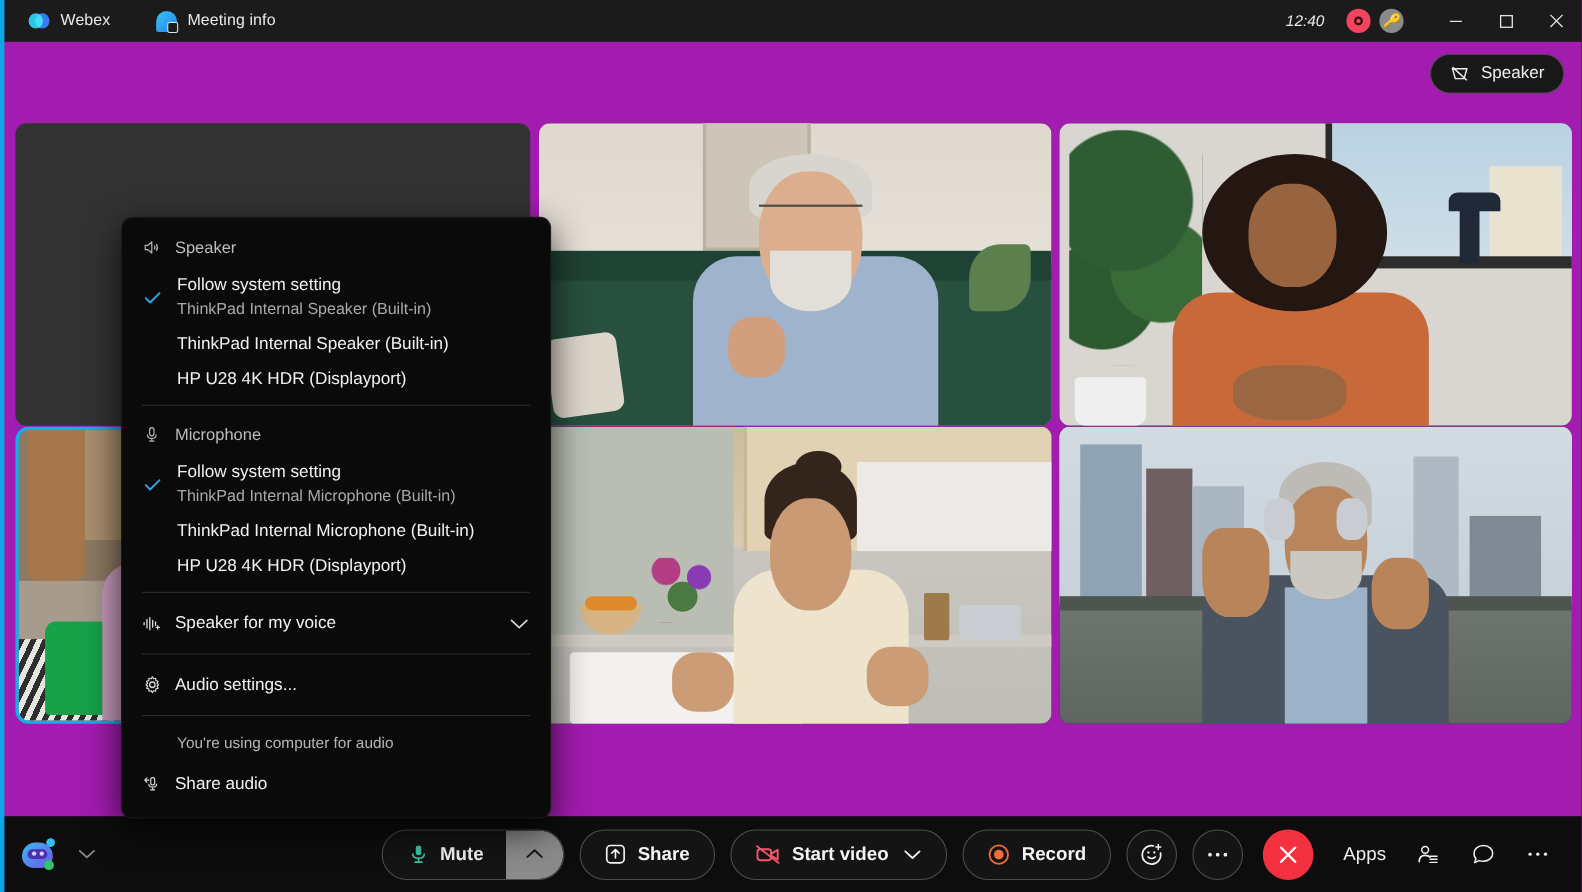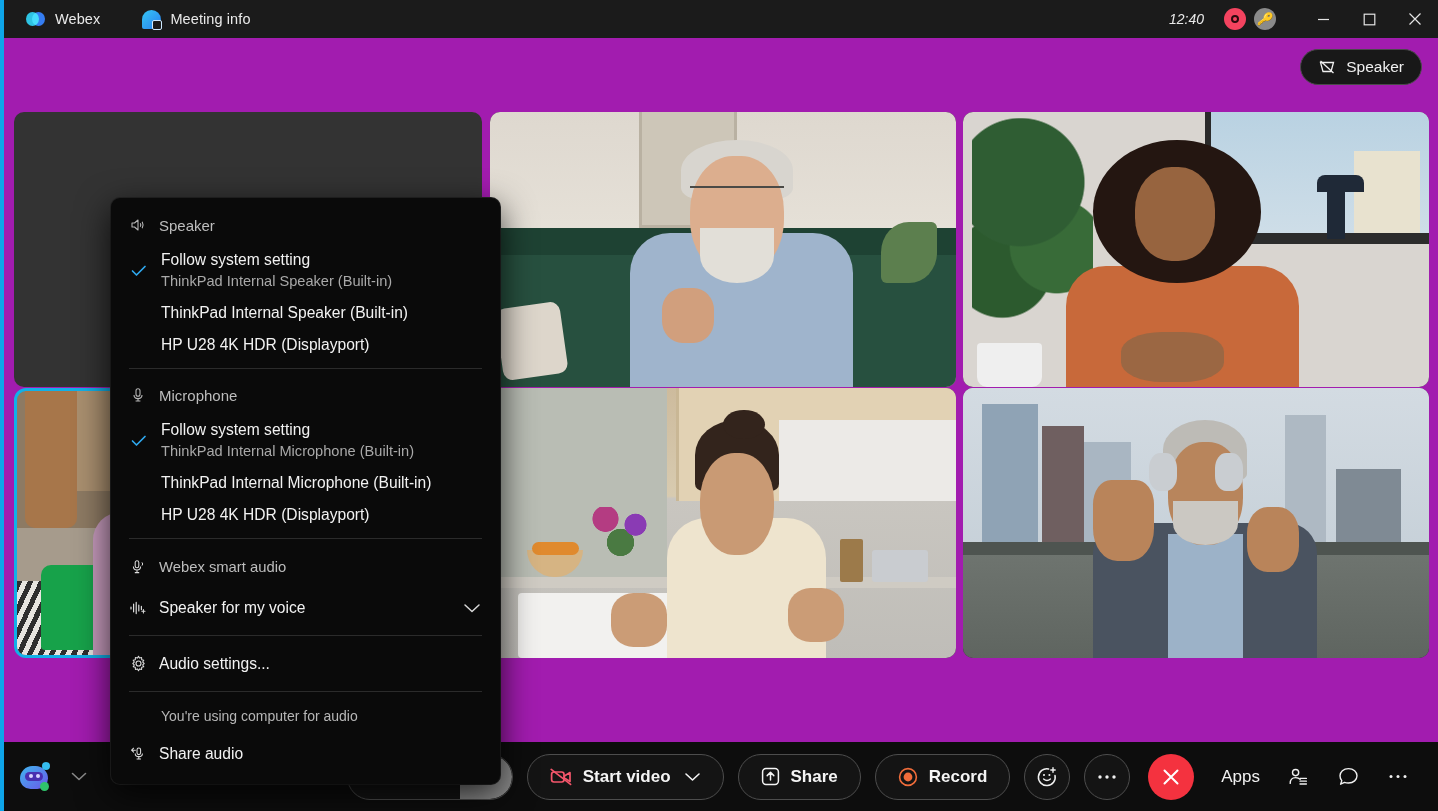--- a/index.html
+++ b/index.html
@@ -549,31 +549,20 @@
     <div class="m-opt">
       <div class="t1">ThinkPad Internal Microphone (Built-in)</div>
     </div>
 
     <div class="m-opt">
       <div class="t1">HP U28 4K HDR (Displayport)</div>
     </div>
 
     <div class="m-sep"></div>
 
-    <div class="m-row muted-head">
-      <span class="mi">
-        <svg width="16" height="16" viewBox="0 0 16 16">
-          <rect x="5.2" y="1.8" width="3.6" height="7" rx="1.8" fill="none" stroke="currentColor" stroke-width="1.05"></rect>
-          <path d="M3.4 7.6 Q3.4 11 7 11 Q10.6 11 10.6 7.6" fill="none" stroke="currentColor" stroke-width="1.05"></path>
-          <path d="M7 11.2 V13.6 M4.8 13.6 H9.2" stroke="currentColor" stroke-width="1.05"></path>
-          <path d="M12 3.4 Q13.4 5 12 6.6" fill="none" stroke="currentColor" stroke-width="1"></path>
-        </svg>
-      </span>
-      <span>Webex smart audio</span>
-    </div>
 
     <div class="m-row">
       <span class="mi">
         <svg width="18" height="16" viewBox="0 0 18 16">
           <path d="M2 7 V9 M4.6 4.2 V11.8 M7.2 2.4 V13.6 M9.8 5 V11 M12.4 6.4 V9.6" stroke="currentColor" stroke-width="1.2" stroke-linecap="round"></path>
           <path d="M14.4 9.6 V13 M12.8 11.3 H16" stroke="currentColor" stroke-width="1.05" stroke-linecap="round"></path>
         </svg>
       </span>
       <span>Speaker for my voice</span>
       <span class="chev">
@@ -646,43 +635,43 @@
           <span>Mute</span>
         </div>
         <div class="mute-caret">
           <svg width="18" height="11" viewBox="0 0 18 11">
               <path d="M2.5 8 L9 2 L15.5 8" fill="none" stroke="currentColor" stroke-width="1.7" stroke-linecap="round" stroke-linejoin="round"></path>
             </svg>
         </div>
       </div>
 
       <div class="ctrl">
+        <span>
+          <svg width="19" height="19" viewBox="0 0 19 19">
+            <rect x="1.6" y="1.6" width="15.8" height="15.8" rx="3.4" fill="none" stroke="currentColor" stroke-width="1.5"></rect>
+            <path d="M9.5 13 V5.6 M6.2 8.6 L9.5 5.3 L12.8 8.6" fill="none" stroke="currentColor" stroke-width="1.5" stroke-linecap="round" stroke-linejoin="round"></path>
+          </svg>
+        </span>
+        <span>Share</span>
+      </div>
+
+      <div class="ctrl">
         <span style="color:#f4566b">
           <svg width="22" height="18" viewBox="0 0 22 18">
             <rect x="1.6" y="4" width="12.4" height="10" rx="2.4" fill="none" stroke="currentColor" stroke-width="1.7"></rect>
             <path d="M14.4 8 L20 4.6 V13.4 L14.4 10 Z" fill="none" stroke="currentColor" stroke-width="1.7" stroke-linejoin="round"></path>
             <path d="M1.2 1.4 L20.6 16.4" stroke="currentColor" stroke-width="1.7" stroke-linecap="round"></path>
           </svg>
         </span>
         <span>Start video</span>
         <span style="margin-left:2px">
           <svg width="17" height="10" viewBox="0 0 17 10">
               <path d="M2 2 L8.5 8 L15 2" fill="none" stroke="currentColor" stroke-width="1.6" stroke-linecap="round" stroke-linejoin="round"></path>
             </svg>
         </span>
-      </div>
-
-      <div class="ctrl">
-        <span>
-          <svg width="19" height="19" viewBox="0 0 19 19">
-            <rect x="1.6" y="1.6" width="15.8" height="15.8" rx="3.4" fill="none" stroke="currentColor" stroke-width="1.5"></rect>
-            <path d="M9.5 13 V5.6 M6.2 8.6 L9.5 5.3 L12.8 8.6" fill="none" stroke="currentColor" stroke-width="1.5" stroke-linecap="round" stroke-linejoin="round"></path>
-          </svg>
-        </span>
-        <span>Share</span>
       </div>
 
       <div class="ctrl">
         <span style="display:flex">
           <svg width="20" height="20" viewBox="0 0 20 20">
             <circle cx="10" cy="10" r="8.4" fill="none" stroke="#f06c3a" stroke-width="1.6"></circle>
             <circle cx="10" cy="10" r="4.4" fill="#f06c3a"></circle>
           </svg>
         </span>
         <span>Record</span>

